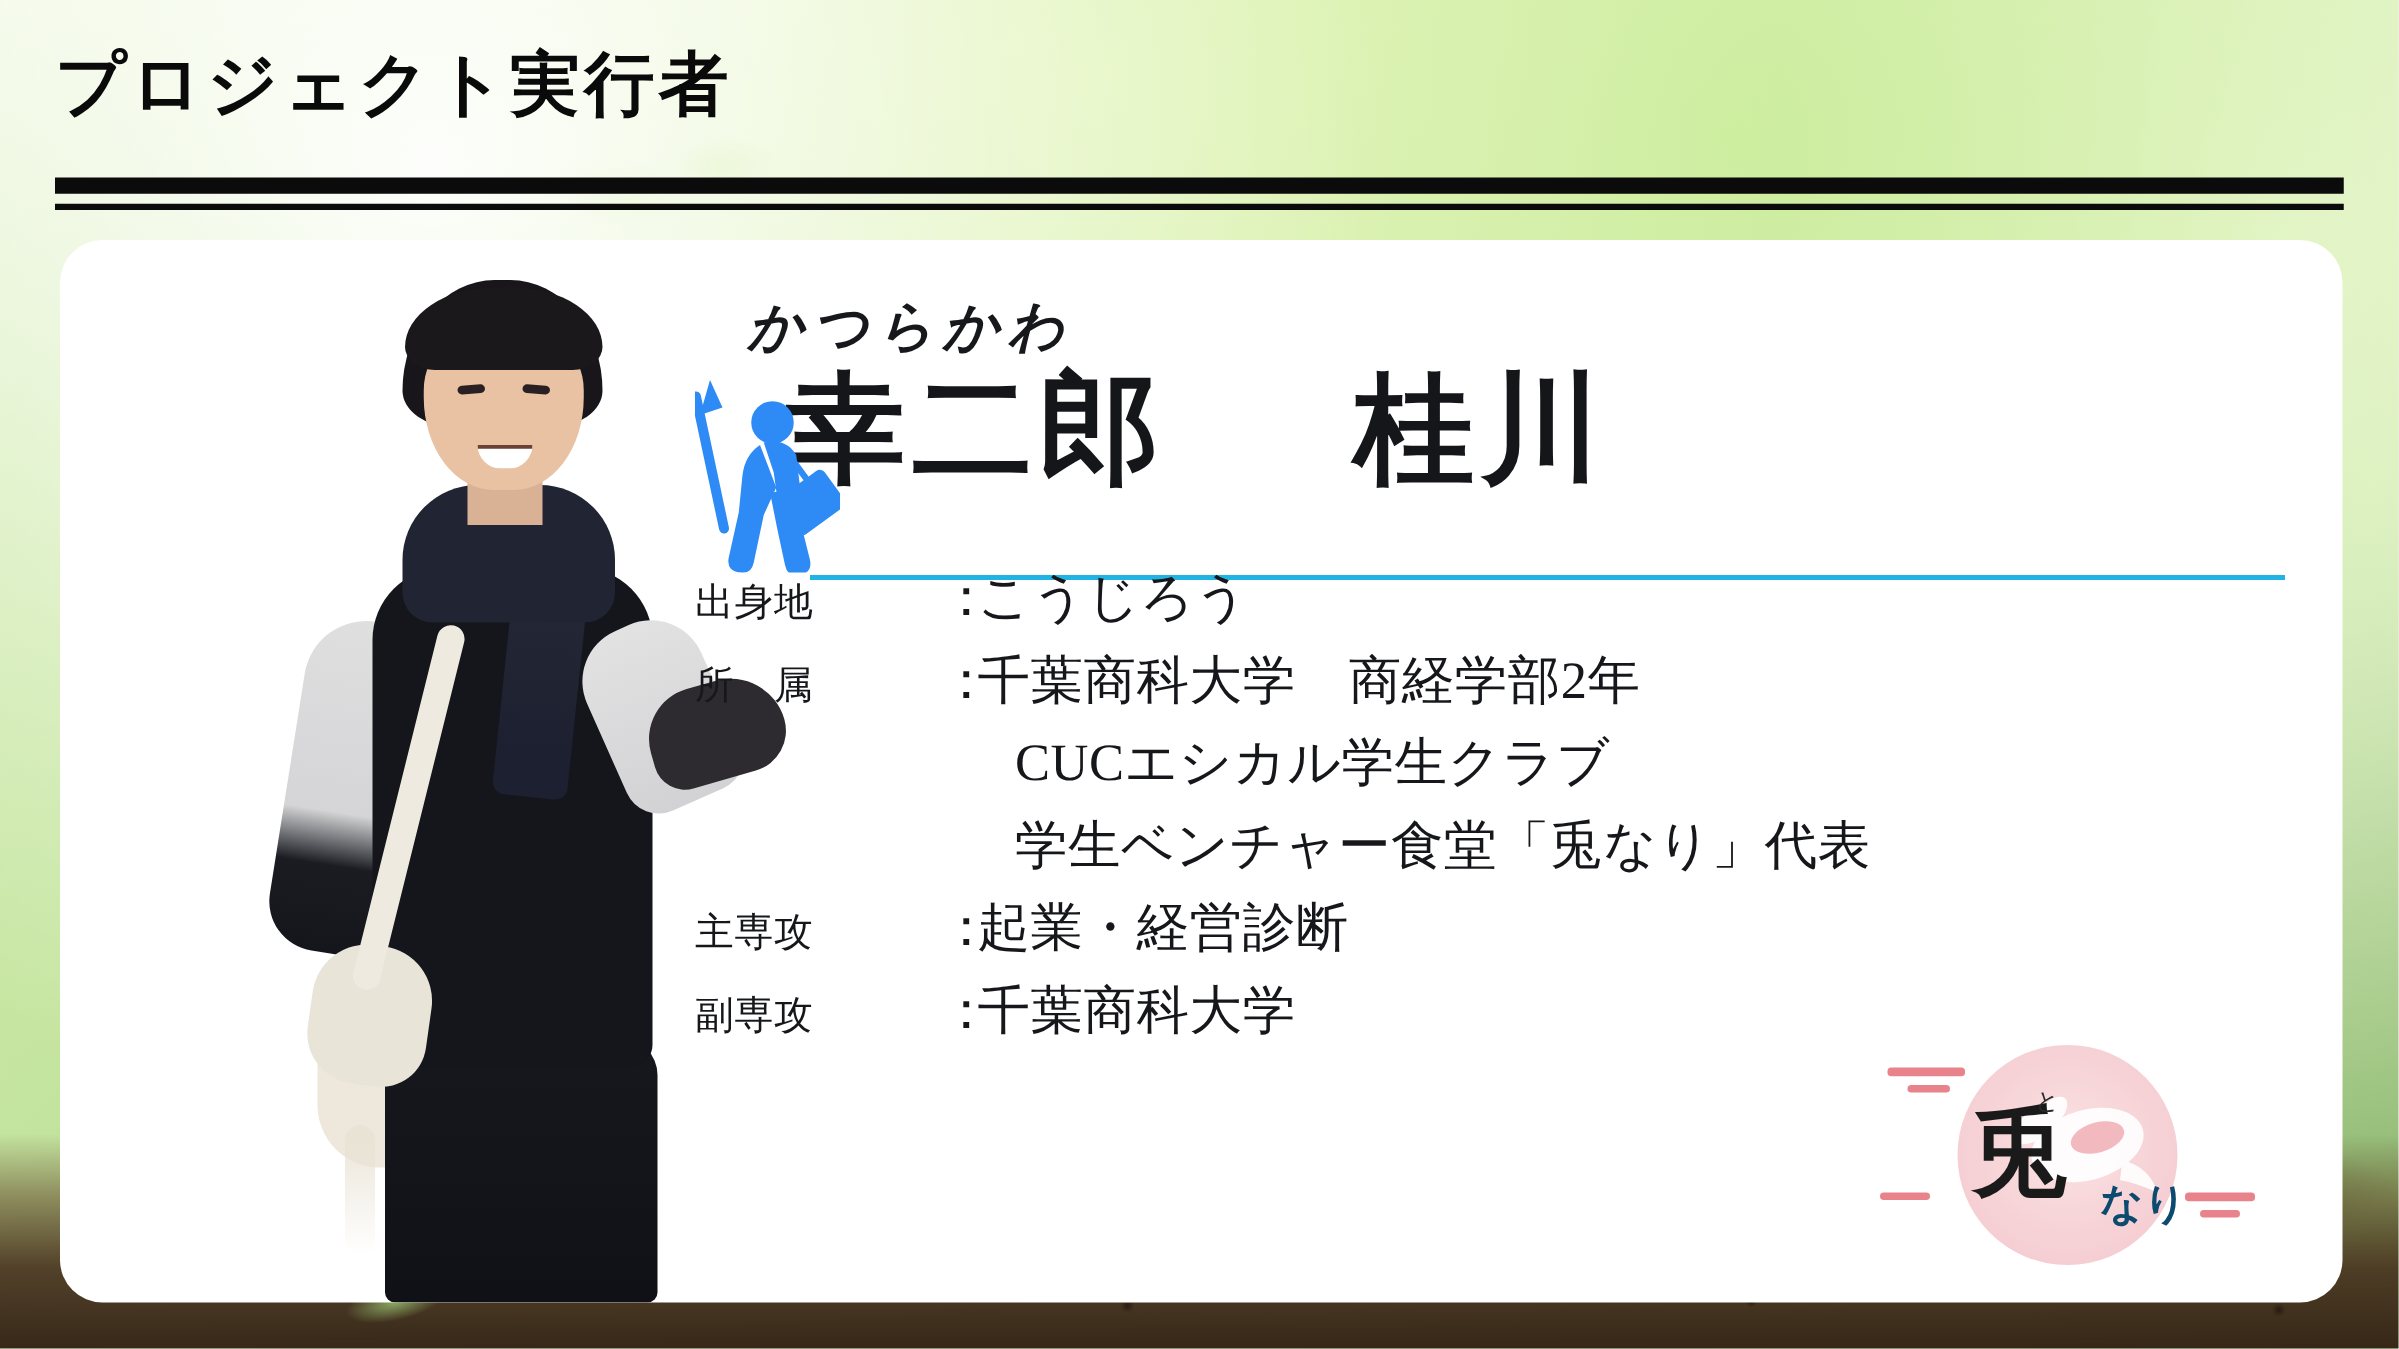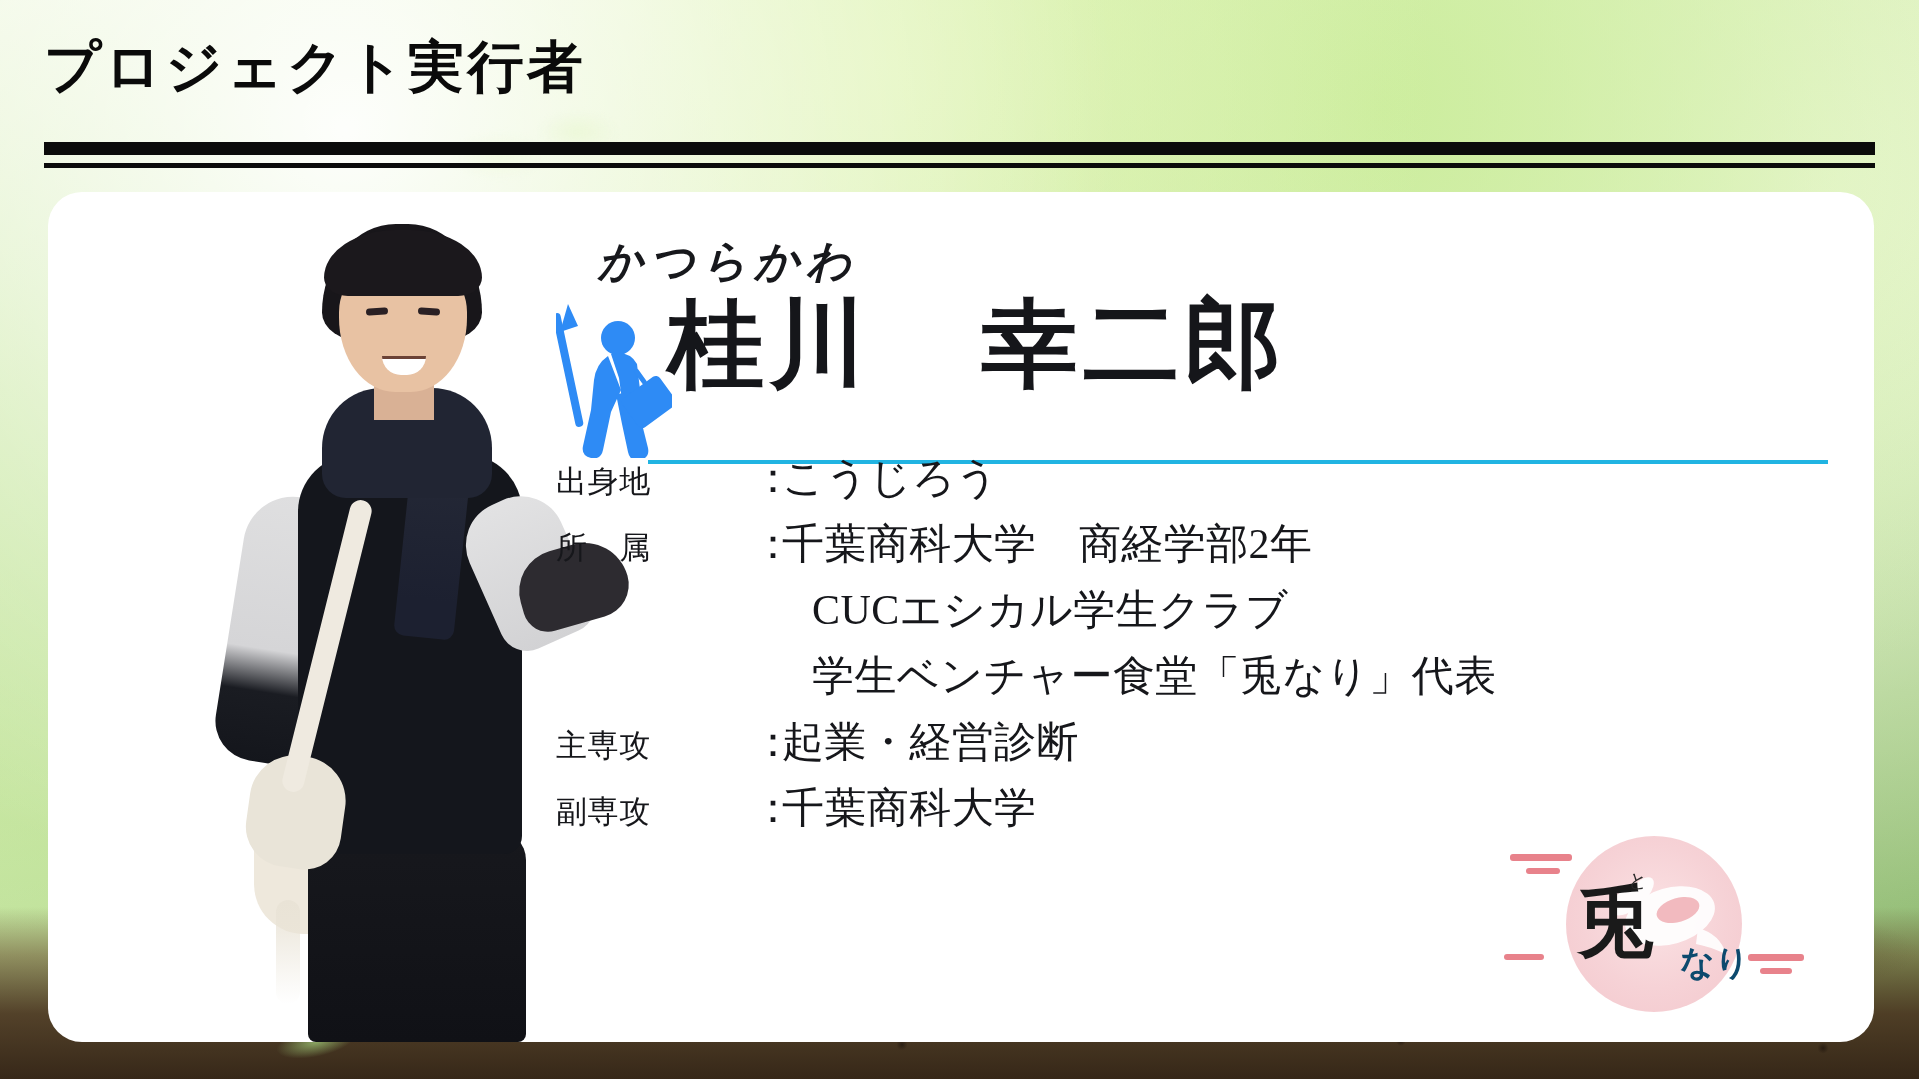--- a/index.html
+++ b/index.html
@@ -404,22 +404,22 @@
       <div class="ph ph-mouth"></div>
     </div>
 
     <div class="name-block">
 
       <div class="furigana-row">
         <div class="furi furi-sei">かつらかわ</div>
       </div>
 
       <div class="kanji-row">
+        <div class="kanji kanji-mei">幸二郎</div>
         <div class="kanji kanji-sei">桂川</div>
-        <div class="kanji kanji-mei">幸二郎</div>
       </div>
 
       <div class="person-icon">
         <svg viewBox="0 0 116 160" width="116" height="160" aria-hidden="true">
           <g fill="#2e8bf5">
             <circle cx="62" cy="40" r="17"></circle>
             <path d="M55 56 q18 -4 26 10 l4 34 q1 10 -9 11 q-9 1 -10 -9 l-3 -22 z"></path>
             <path d="M52 58 q-12 8 -14 24 l-3 30 l-8 36 q-2 10 8 12 q10 2 12 -8 l8 -38 l10 -22 z"></path>
             <path d="M60 96 l6 30 l6 28 q2 10 12 8 q10 -2 8 -12 l-8 -32 l-4 -24 z"></path>
             <rect x="8" y="14" width="8" height="116" rx="4" transform="rotate(-12 12 72)"></rect>

